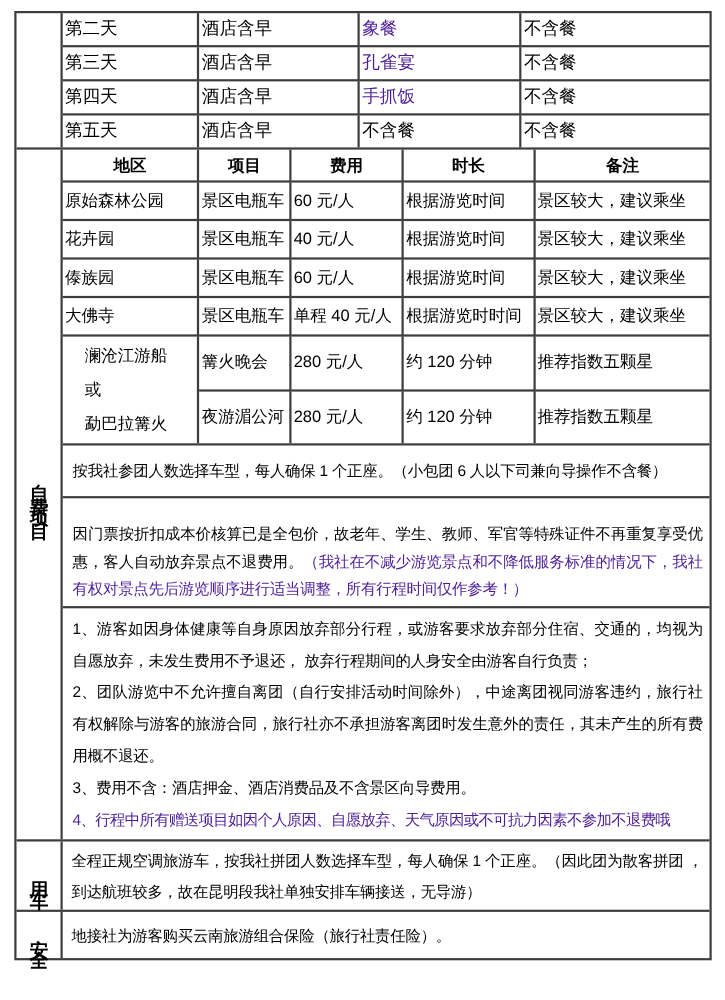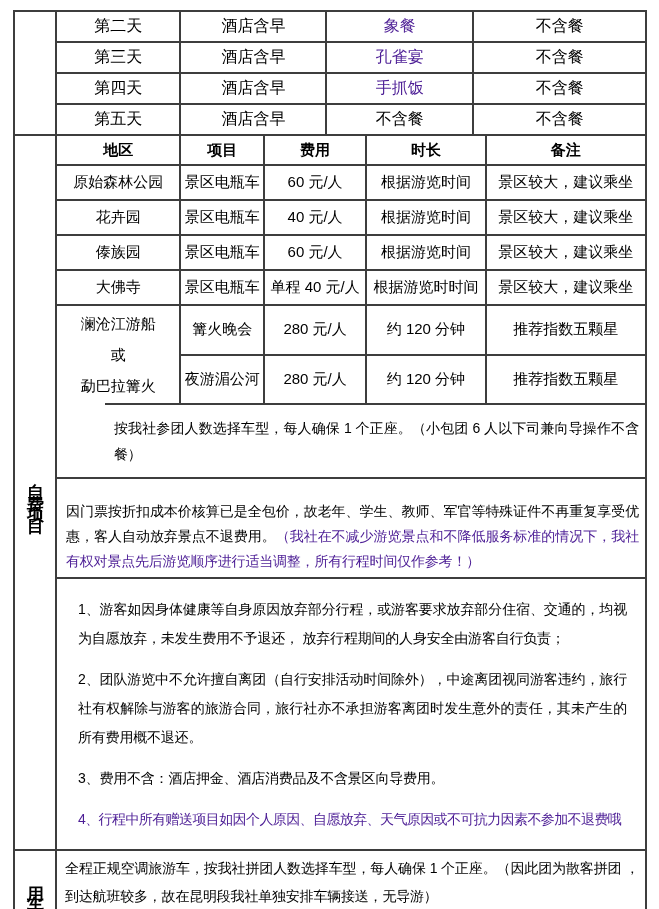--- a/index.html
+++ b/index.html
@@ -26,39 +26,39 @@
     font-weight:bold; font-size:17px; line-height:1; letter-spacing:12px;
     display:block; padding-left:1px;
   }
   .vlabel.mid  { letter-spacing:9px; }
 
   table.tbl {
     width:100%; border-collapse:collapse; border-style:hidden;
     table-layout:fixed;
   }
   .tbl th, .tbl td {
-    border:2px solid #3d3d3d; text-align:center; vertical-align:middle;
+    border:2px solid #3d3d3d; vertical-align:middle;
     padding:1px 2px; overflow:hidden;
   }
   .day-tbl td { height:27px; font-size:16px; font-weight:400; }
   .fee-tbl th { height:26px; font-size:15px; font-weight:bold; }
   .fee-tbl td { height:31px; font-size:15px;margin-top:16px; }
   .fee-tbl td.region-merged { padding:2px 20px; }
   .rline { display:block; line-height:31px; }
 
   .red { color:#4c1d95; }
 
   .para {
     font-size:14px; text-align:justify; letter-spacing:-0.2px;
     word-break:break-all;
   }
-  .p-seat   { padding:10px 6px 10px 9px; line-height:26px;margin-left:48px; }
+  .p-seat   { padding:10px 6px 10px 9px; line-height:26px; }
   .p-ticket { padding:20px 6px 3px 9px;  line-height:25px; }
   .p-terms  { padding:4px 6px 3px 9px;  line-height:29px; }
-  .p-terms p { margin:12px; }
+  .p-terms p { margin:0; }
   .p-terms p.squeeze { letter-spacing:-0.6px; }
   .p-vehicle{ padding:3px 6px 3px 8px;  line-height:28px; }
   .p-safety { padding:2px 6px 2px 8px;  line-height:38px; }
 </style>
 </head>
 <body>
 
 <div class="doc">
 
   <div class="sec">

